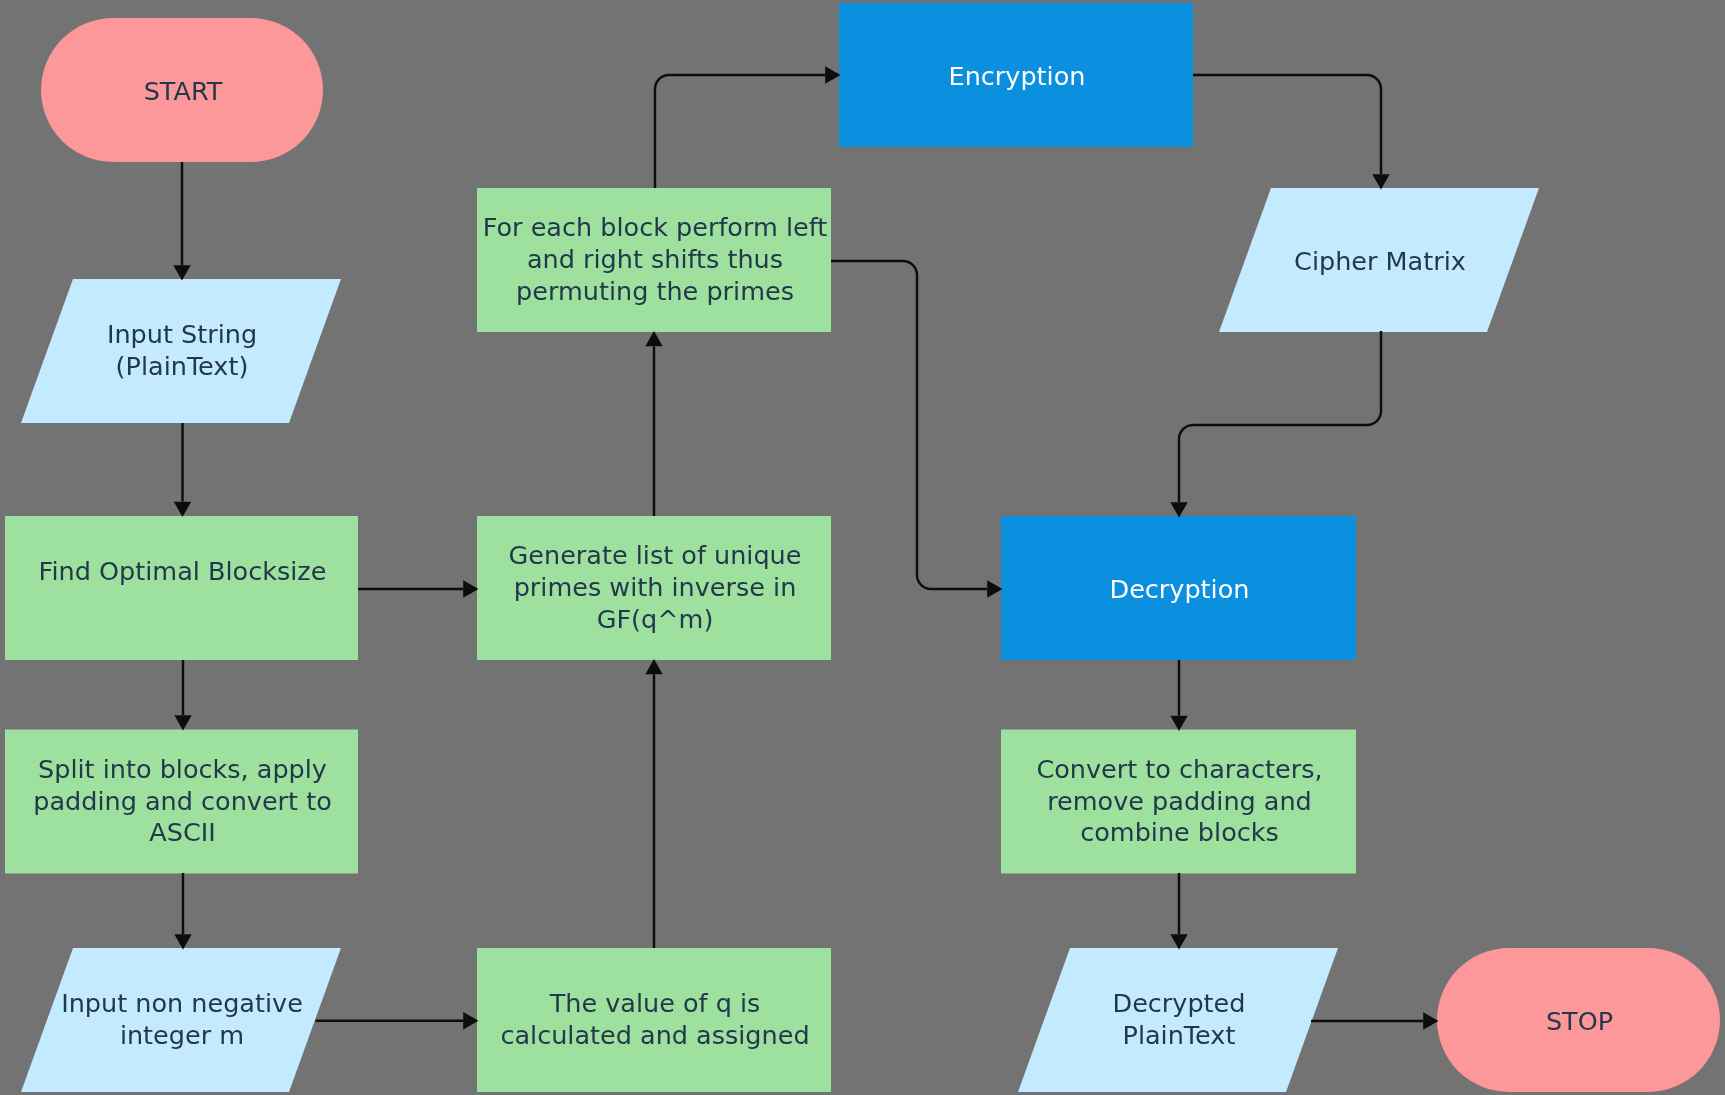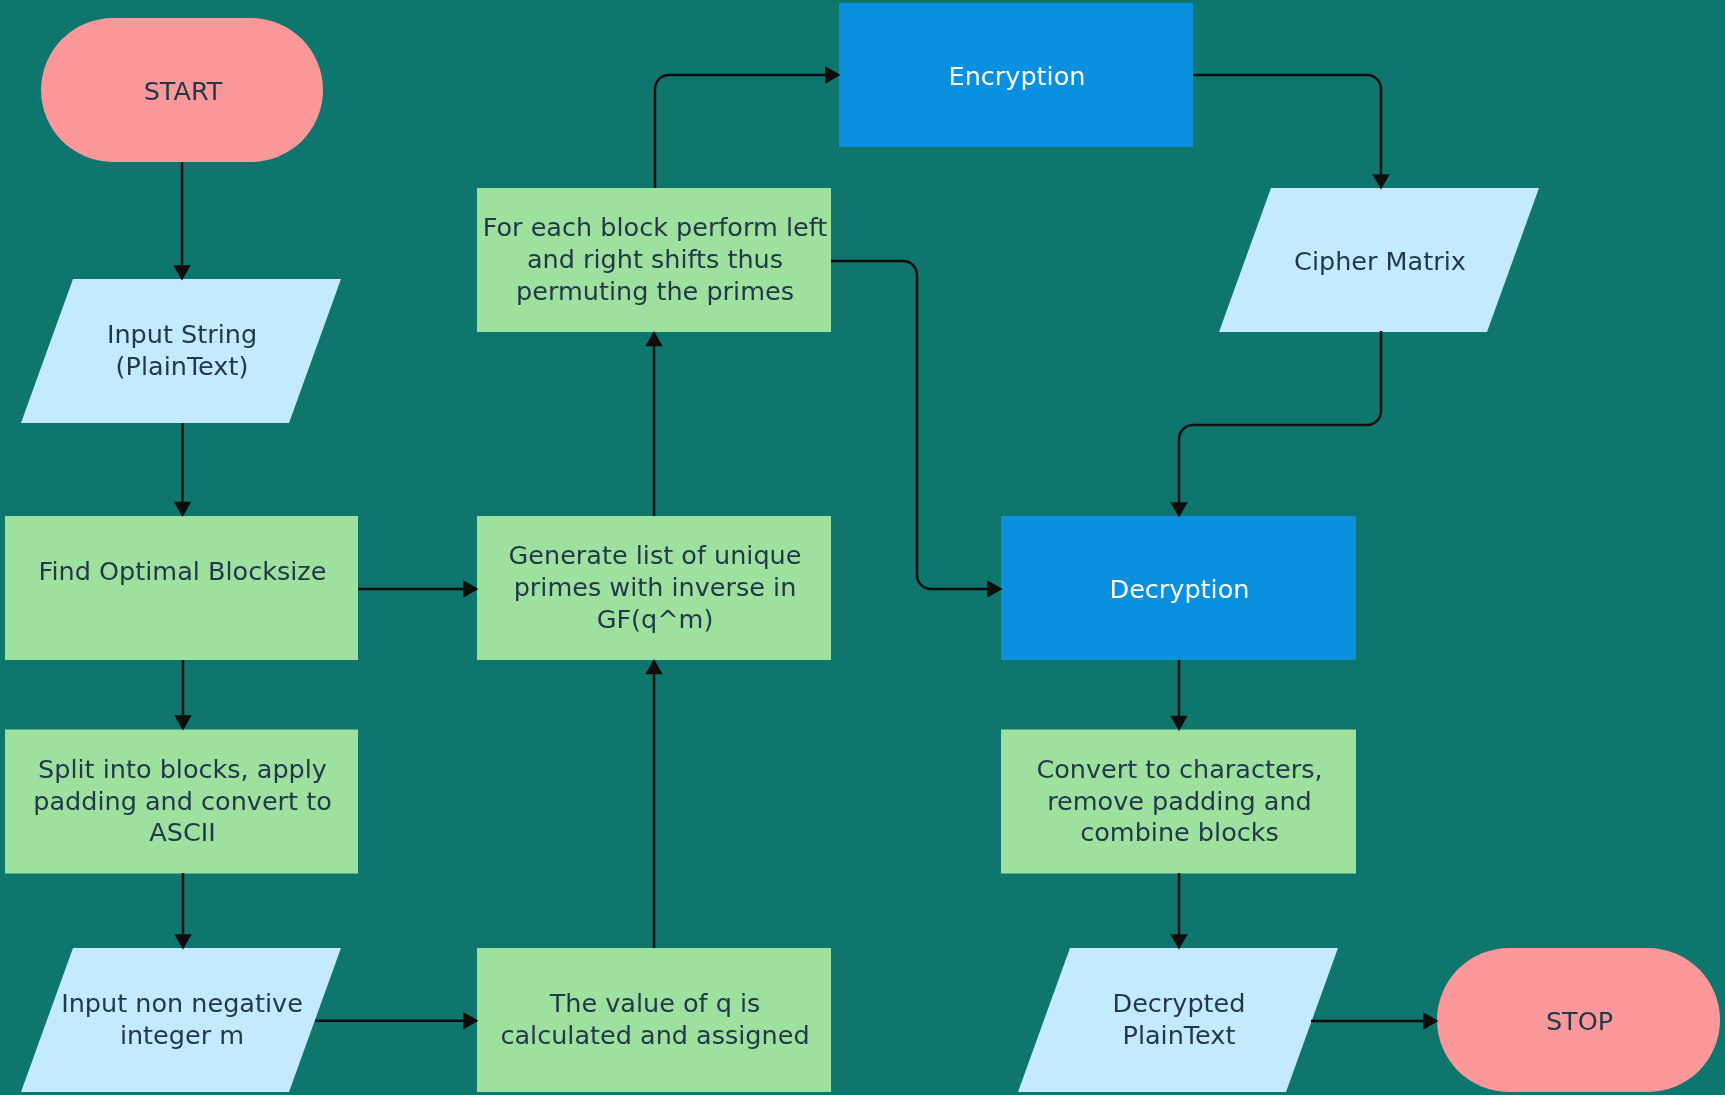--- a/index.html
+++ b/index.html
@@ -1,19 +1,19 @@
 <!DOCTYPE html>
 <html><head>
 <meta charset="utf-8">
 <title>Encryption and Decryption Flowchart</title>
 <style>
   html,body{margin:0;padding:0;background:#ffffff;}
   body{width:1725px;height:1095px;overflow:hidden;
        font-family:"DejaVu Sans",sans-serif;}
-  #stage{position:relative;width:1725px;height:1095px;background:#0f766e;}
+  #stage{position:relative;width:1725px;height:1095px;background:#737373;}
   #svg{display:block;position:absolute;left:0;top:0;}
   text.nlabel{font-family:"DejaVu Sans",sans-serif;text-anchor:middle;
                will-change:transform;}
   .edge path{fill:none;stroke-linecap:butt;stroke-linejoin:round;}
 </style>
 </head>
 <body>
 
 <div id="stage">
   <svg id="svg" width="1725" height="1095" viewBox="0 0 1725 1095">

